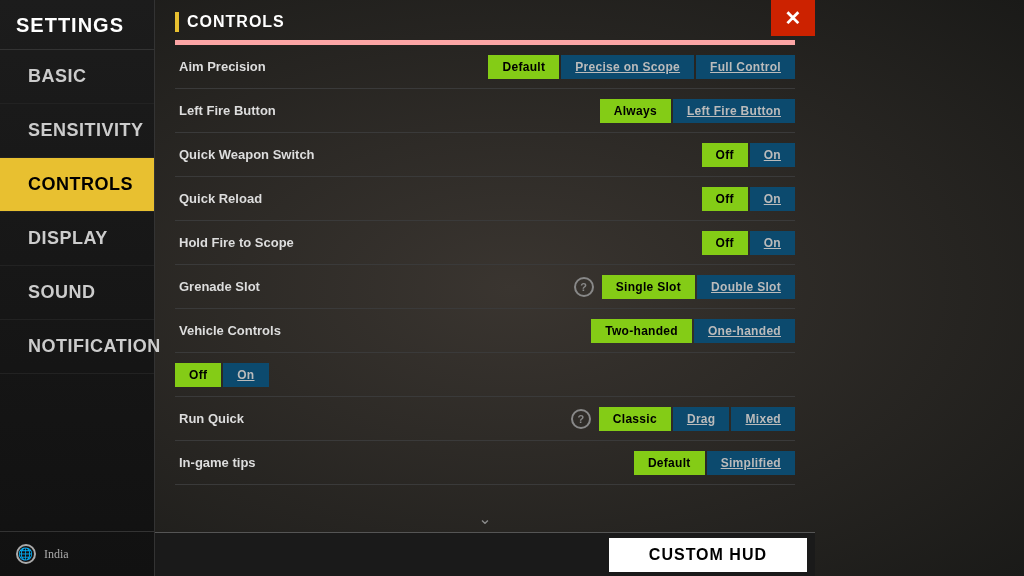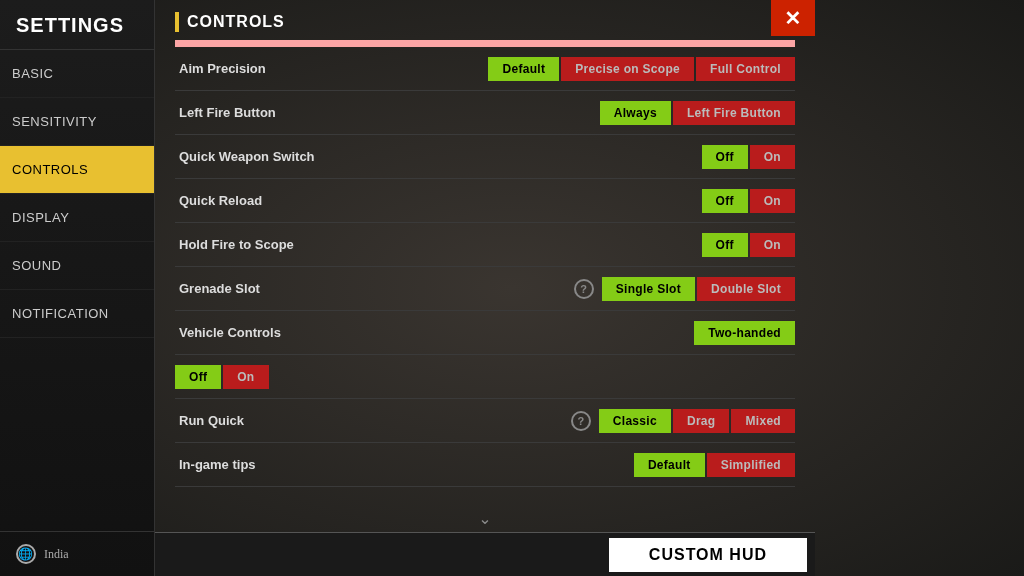--- a/index.html
+++ b/index.html
@@ -43,23 +43,23 @@
       color: #fff;
       font-size: 20px;
       font-weight: 900;
       padding: 14px 16px 12px;
       letter-spacing: 1px;
       border-bottom: 1px solid #333;
     }
 
     .sidebar-item {
       color: #ccc;
-      font-size: 13px;
-      font-weight: 400;
-      padding: 16px 12px;
+      font-size: 18px;
+      font-weight: 700;
+      padding: 16px 28px;
       cursor: pointer;
       letter-spacing: 0.5px;
       border-bottom: 1px solid #222;
     }
 
     .sidebar-item.active {
       background: #e8c030;
       color: #000;
     }
 
@@ -143,21 +143,21 @@
 
     .section-title {
       color: #fff;
       font-size: 16px;
       font-weight: 900;
       letter-spacing: 1px;
     }
 
     
     .settings-list {
-      border-top: 7px solid #fca5a5;
+      border-top: 5px solid #fca5a5;
     }
 
     .setting-row {
       display: flex;
       align-items: center;
       border-bottom: 1px solid #3a3a3a;
       padding: 7px 0;
       min-height: 44px;
     }
 
@@ -201,22 +201,23 @@
       letter-spacing: 0.3px;
       white-space: nowrap;
     }
 
     .opt-btn.selected {
       background: #84cc16;
       color: #000;
     }
 
     .opt-btn.unselected {
-      background: #b91c1c;
+      background: #0c4a6e;
       color: #bbb;
+      text-decoration: underline;
     }
 
     
     .bottom-bar {
       height: 44px;
       background: #1a1a1a;
       border-top: 1px solid #555;
       display: flex;
       align-items: center;
       justify-content: center;
@@ -327,20 +328,21 @@
           <div class="setting-controls">
             <button class="opt-btn selected">Single Slot</button>
             <button class="opt-btn unselected">Double Slot</button>
           </div>
         </div>
 
         <div class="setting-row">
           <span class="setting-label">Vehicle Controls</span>
           <div class="setting-controls">
             <button class="opt-btn selected">Two-handed</button>
+            <button class="opt-btn unselected">One-handed</button>
           </div>
         </div>
 
         <div class="setting-row">
           <div class="setting-controls">
             <button class="opt-btn selected">Off</button>
             <button class="opt-btn unselected">On</button>
           </div>
         </div>
 

